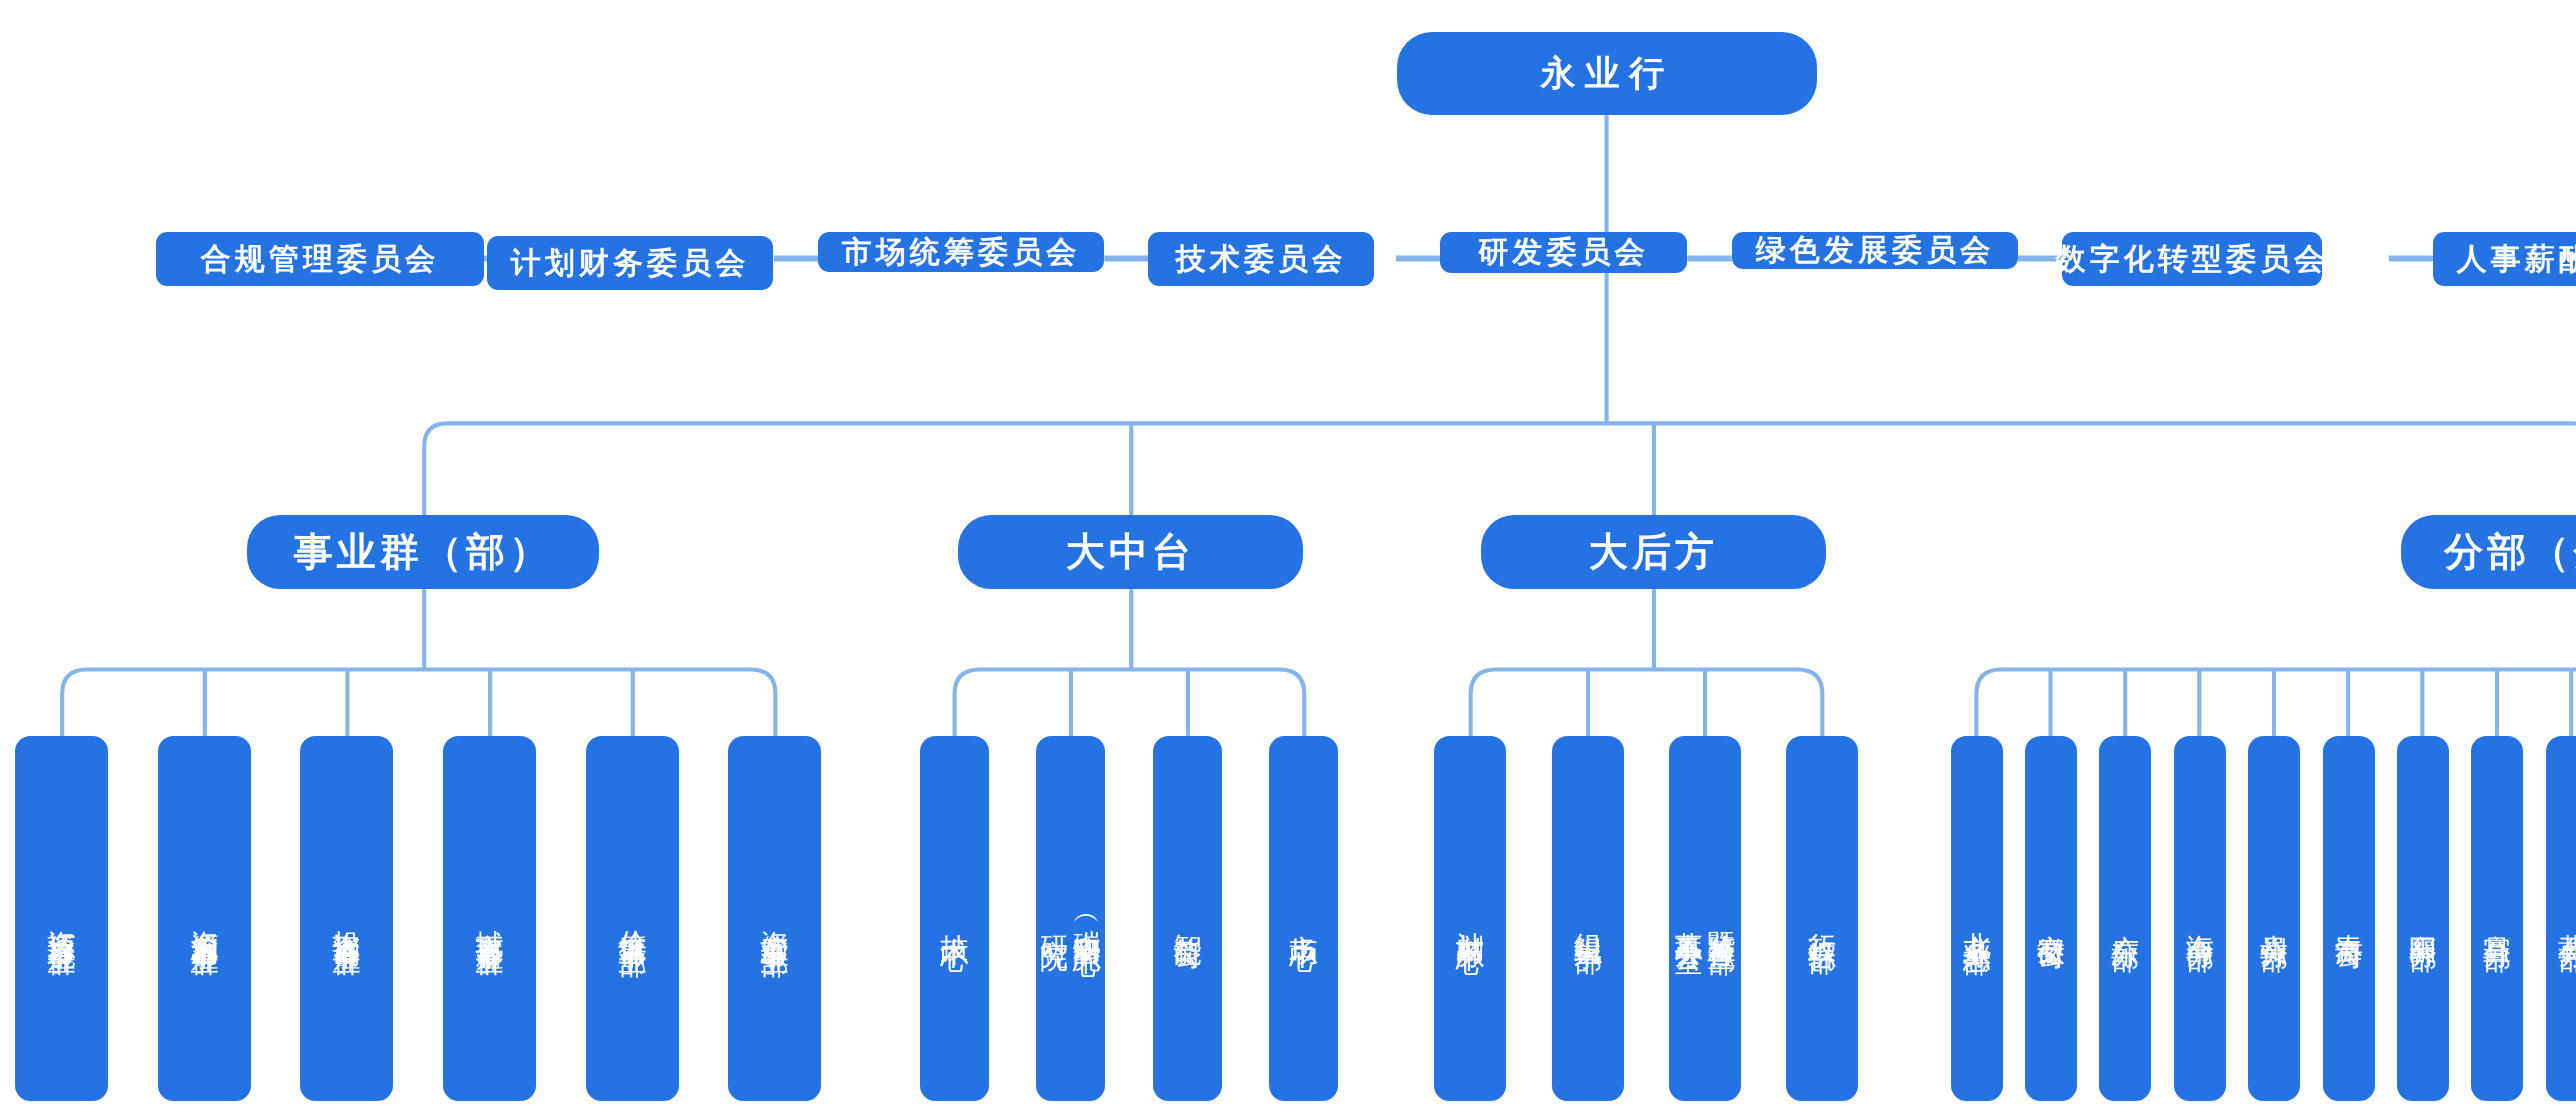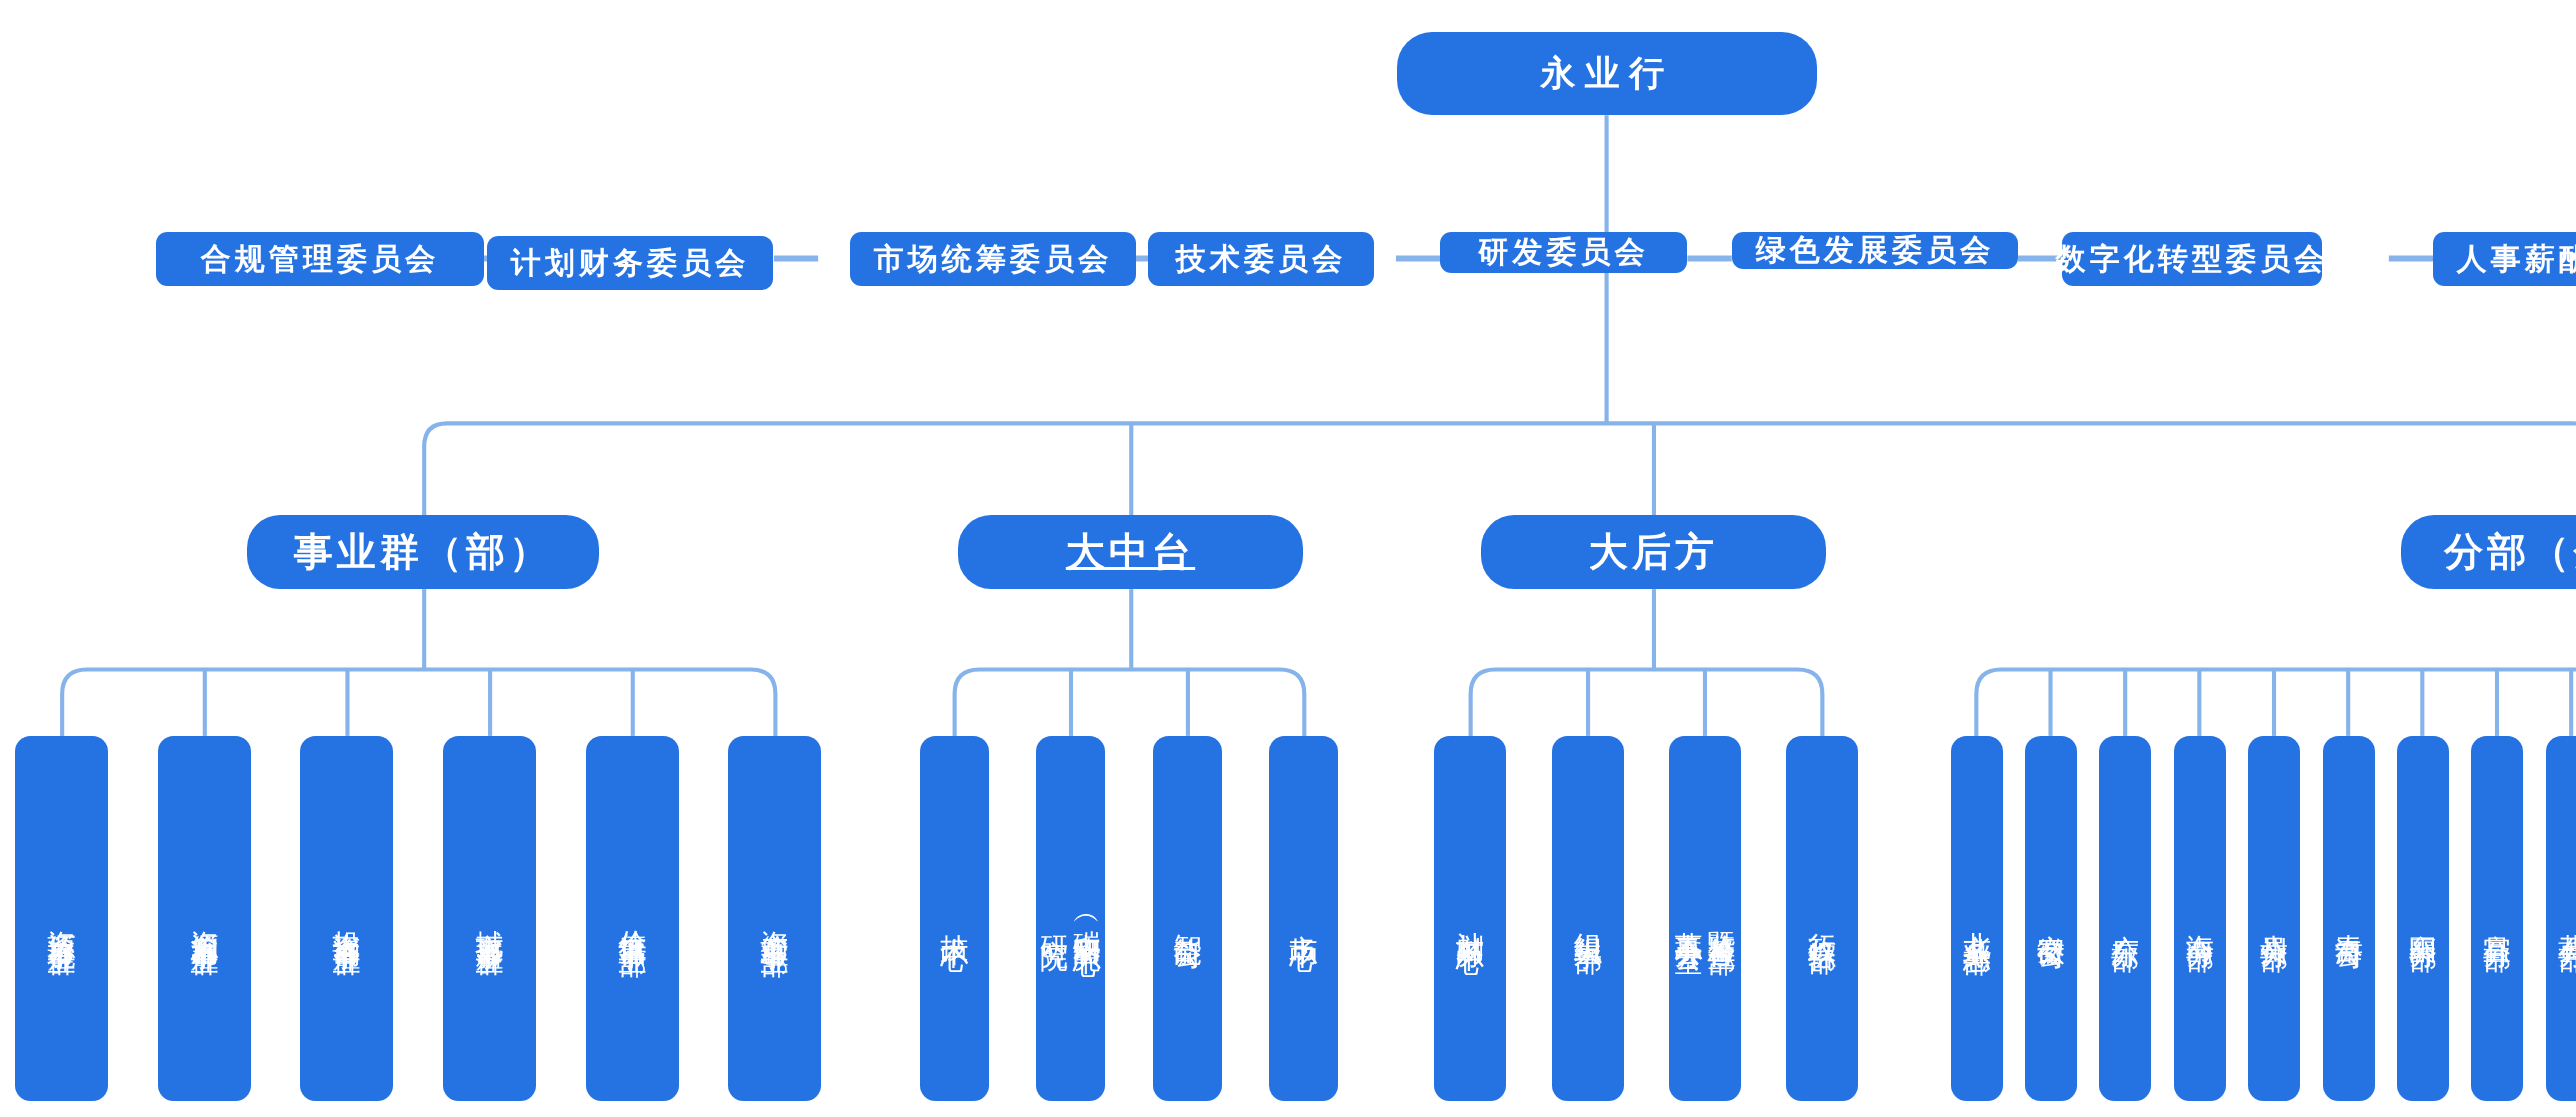--- a/index.html
+++ b/index.html
@@ -80,30 +80,30 @@
       <path d="M 5424 1300 V 1429" fill="none" stroke="#85B3EA" stroke-width="8"></path>
       <path d="M 5569 1300 V 1429" fill="none" stroke="#85B3EA" stroke-width="8"></path>
       <path d="M 5713 1300 V 1429" fill="none" stroke="#85B3EA" stroke-width="8"></path>
       <path d="M 5858 1300 V 1429" fill="none" stroke="#85B3EA" stroke-width="8"></path>
       <path d="M 6002 1300 V 1429" fill="none" stroke="#85B3EA" stroke-width="8"></path>
     </svg>
   <div class="node root" id="root-node" style="left: 1397px; top: 32px; width: 420px; height: 83px;">永业行</div>
   <div id="committee-row">
       <div class="node committee" style="left: 156px; top: 232px; width: 328px; height: 54px;">合规管理委员会</div>
       <div class="node committee" style="left: 487px; top: 236px; width: 286px; height: 54px;">计划财务委员会</div>
-      <div class="node committee" style="left: 818px; top: 232px; width: 286px; height: 54px; margin-left: 32px;">市场统筹委员会</div>
+      <div class="node committee" style="left: 818px; top: 232px; width: 286px; height: 40px;">市场统筹委员会</div>
       <div class="node committee" style="left: 1148px; top: 232px; width: 226px; height: 54px;">技术委员会</div>
       <div class="node committee" style="left: 1440px; top: 232px; width: 247px; height: 41px;">研发委员会</div>
       <div class="node committee" style="left: 1732px; top: 232px; width: 286px; height: 37px;">绿色发展委员会</div>
       <div class="node committee" style="left: 2062px; top: 232px; width: 260px; height: 54px;">数字化转型委员会</div>
       <div class="node committee" style="left: 2433px; top: 232px; width: 286px; height: 54px;">人事薪酬委员会</div>
     </div>
   <div id="group-row">
       <div class="node group" style="left: 247px; top: 515px; width: 352px; height: 74px;">事业群（部）</div>
-      <div class="node group" style="left: 958px; top: 515px; width: 345px; height: 74px; text-decoration: underline;">大中台</div>
+      <div class="node group" style="left: 958px; top: 515px; width: 345px; height: 74px;">大中台</div>
       <div class="node group" style="left: 1481px; top: 515px; width: 345px; height: 74px;">大后方</div>
       <div class="node group" style="left: 2401px; top: 515px; width: 388px; height: 74px;">分部（分公司）</div>
     </div>
   <div id="dept-layer">
       <div class="node dept" style="left: 15px; top: 736px; width: 93px; height: 365px;">
         <span class="vtext">资源环境事业群</span>
       </div>
       <div class="node dept" style="left: 158px; top: 736px; width: 93px; height: 365px;">
         <span class="vtext">资源利用事业群</span>
       </div>

